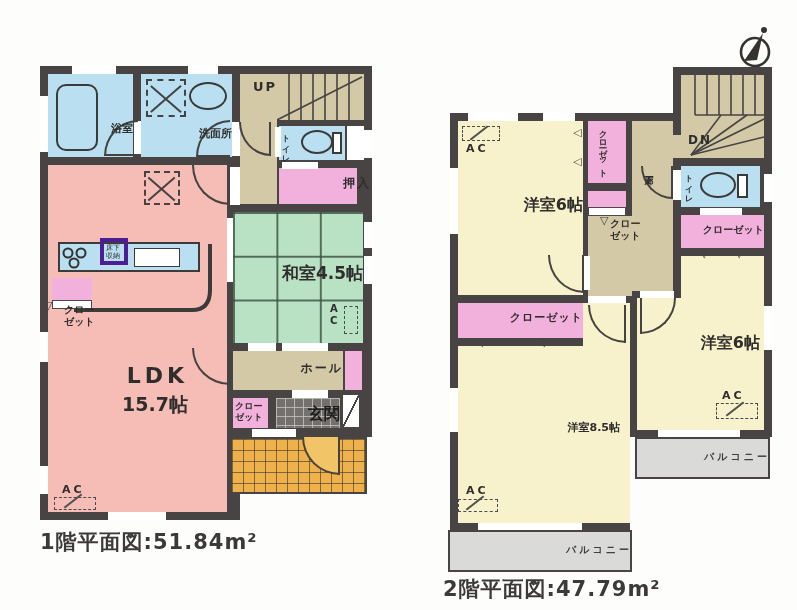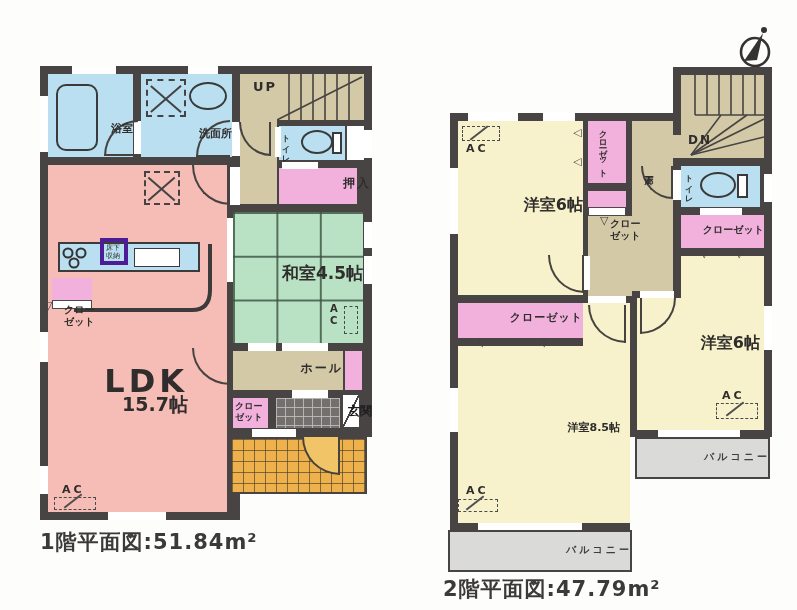--- a/index.html
+++ b/index.html
@@ -149,26 +149,26 @@
     <div class="rm pinkC" style="left:52px;top:278px;width:40px;height:22px;"></div>
     <div class="shelf" style="left:52px;top:300px;width:40px;height:9px;"></div>
     <span class="fold" style="left:44px;top:300px;">▽</span>
 
     <div class="lbl c" style="left:48px;top:123px;width:85px;">浴室</div>
     <div class="lbl c" style="left:141px;top:128px;width:91px;">洗面所</div>
     <div class="lbl c" style="left:240px;top:80px;width:37px;font-size:13px;letter-spacing:2px;">UP</div>
     <div class="vlbl" style="left:281px;top:129px;font-size:8px;">トイレ</div>
     <div class="lbl c" style="left:279px;top:177px;width:92px;font-size:12px;letter-spacing:2px;">押入</div>
     <div class="lbl c" style="left:233px;top:264px;width:130px;font-size:17px;">和室4.5帖</div>
-    <div class="lbl c" style="left:88px;top:364px;width:100px;font-size:32px;letter-spacing:4px;">LDK</div>
+    <div class="lbl c" style="left:88px;top:364px;width:100px;font-size:22px;letter-spacing:4px;">LDK</div>
     <div class="lbl c" style="left:88px;top:394px;width:100px;font-size:19px;">15.7帖</div>
     <div class="lbl wrap" style="left:64px;top:304px;width:34px;font-size:10px;">クローゼット</div>
     <div class="lbl c" style="left:233px;top:362px;width:110px;font-size:12px;letter-spacing:2px;">ホール</div>
     <div class="lbl wrap" style="left:235px;top:401px;width:32px;font-size:9px;">クローゼット</div>
-    <div class="lbl c" style="left:276px;top:405px;width:64px;font-size:12px;color:#1c1c1c;padding-left:32px;">玄関</div>
+    <div class="lbl c" style="left:276px;top:405px;width:64px;font-size:16px;color:#1c1c1c;">玄関</div>
 
     <div class="lbl" style="left:62px;top:484px;font-size:11px;letter-spacing:3px;">AC</div>
     <div class="acbox" style="left:54px;top:497px;width:42px;height:13px;"></div>
     <div class="slash" style="left:62px;top:500px;width:22px;"></div>
     <div class="lbl wrap" style="left:330px;top:303px;width:13px;font-size:10px;">AC</div>
     <div class="acbox" style="left:344px;top:306px;width:14px;height:28px;"></div>
 
     <div class="caption" style="left:40px;top:528px;">1階平面図:51.84m²</div>
   </div>
 

